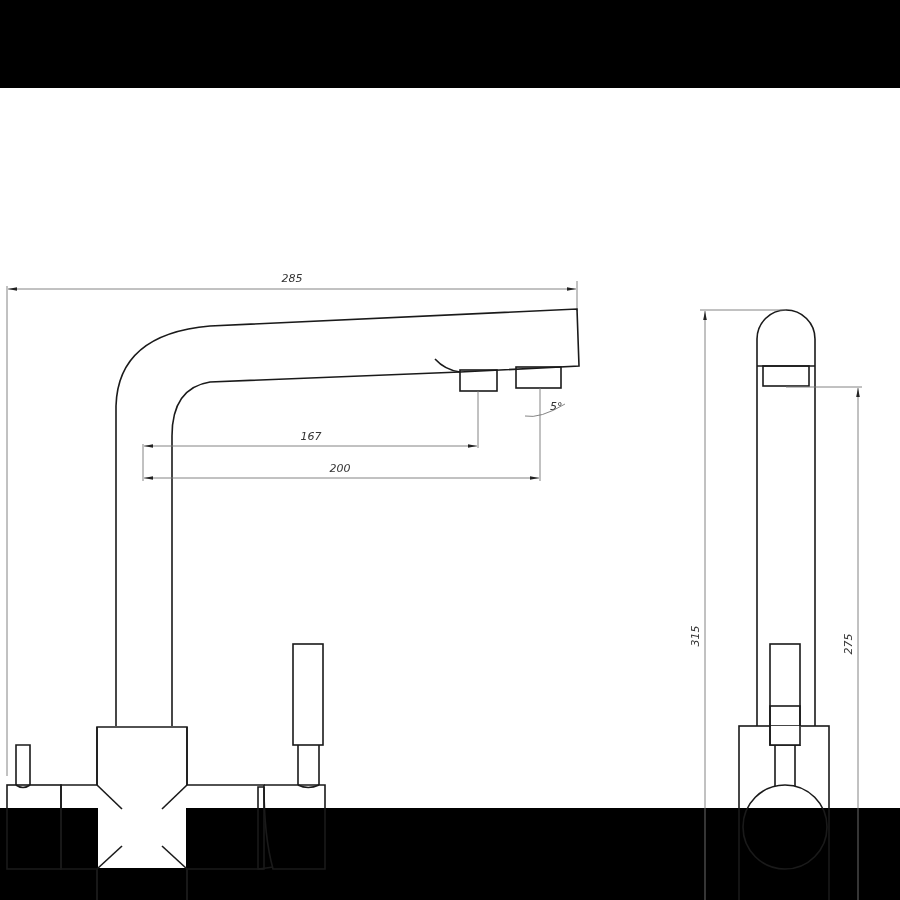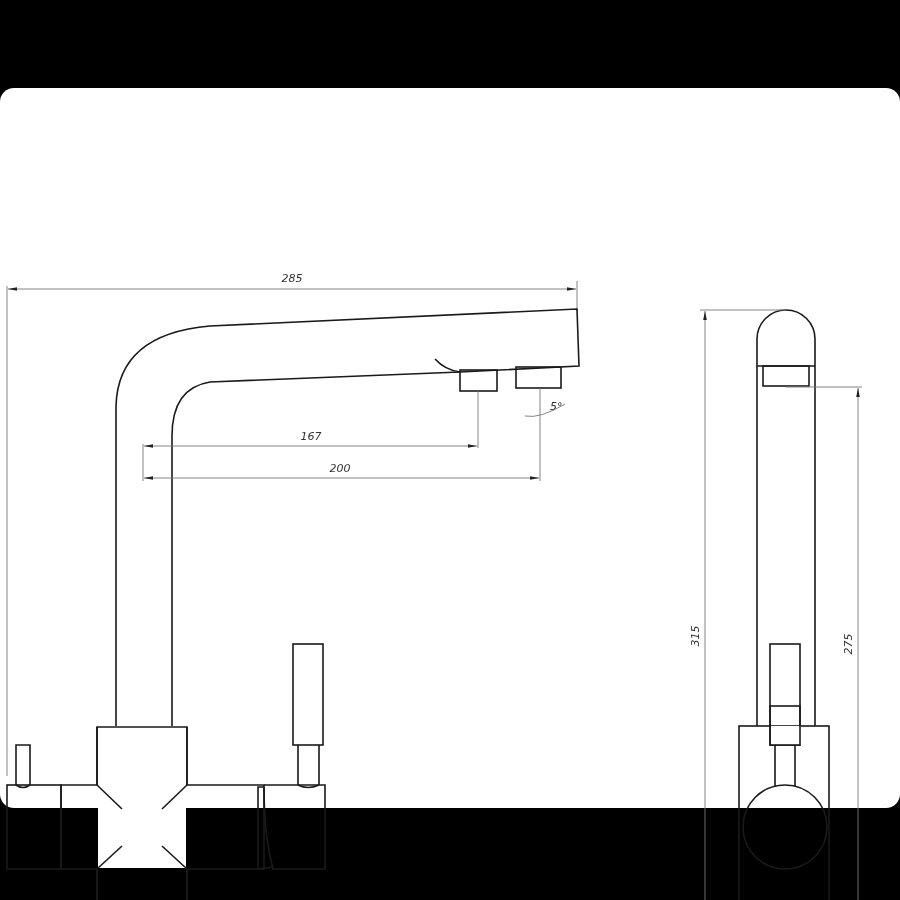--- a/index.html
+++ b/index.html
@@ -1,17 +1,17 @@
 <!DOCTYPE html>
 <html><head>
 <meta charset="utf-8">
 <style>
   html, body { margin: 0; padding: 0; background: #000; }
   body { width: 900px; height: 900px; overflow: hidden; position: relative; }
-  .sheet { position: absolute; left: 0; top: 88px; width: 900px; height: 720px; background: #fff; border-radius: 14px; }
+  .sheet { position: absolute; left: 0; top: 88px; width: 900px; height: 720px; background: #fff; }
   svg { position: absolute; left: 0; top: 0; }
   .dimtext { font-family: "DejaVu Sans", sans-serif; font-size: 11px; font-style: italic; fill: #333; }
   .obj { stroke: #1a1a1a; stroke-width: 1.6; fill: none; }
   .dim { stroke: #777; stroke-width: 0.9; fill: none; }
   .hatch { stroke: #555; stroke-width: 0.8; }
   .arrow { fill: #222; }
 </style>
 </head>
 <body>
 

